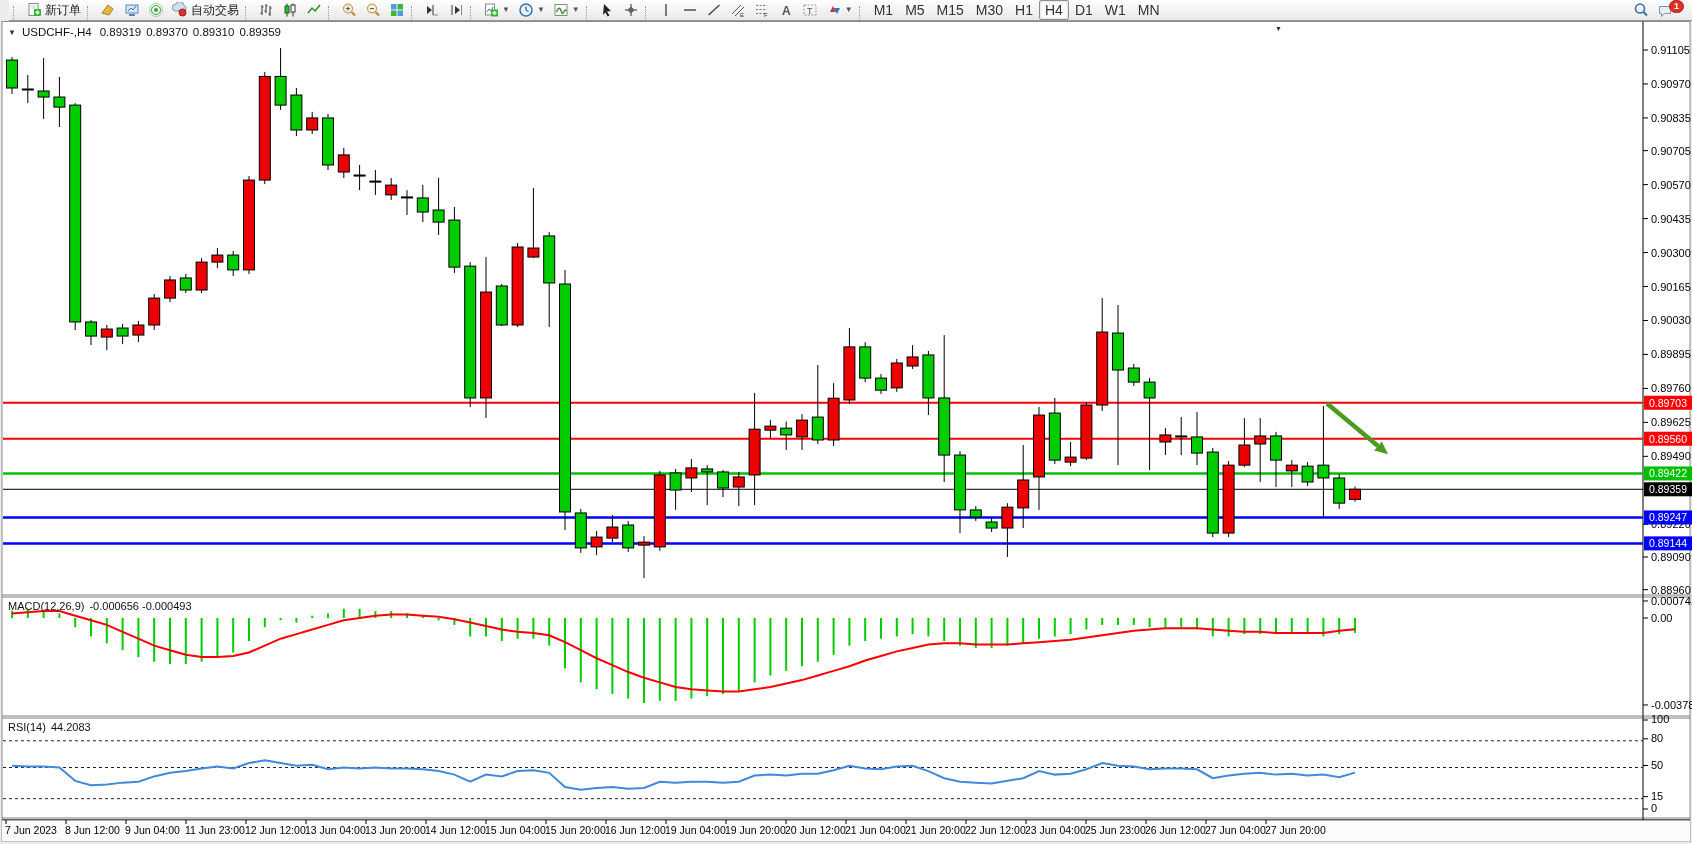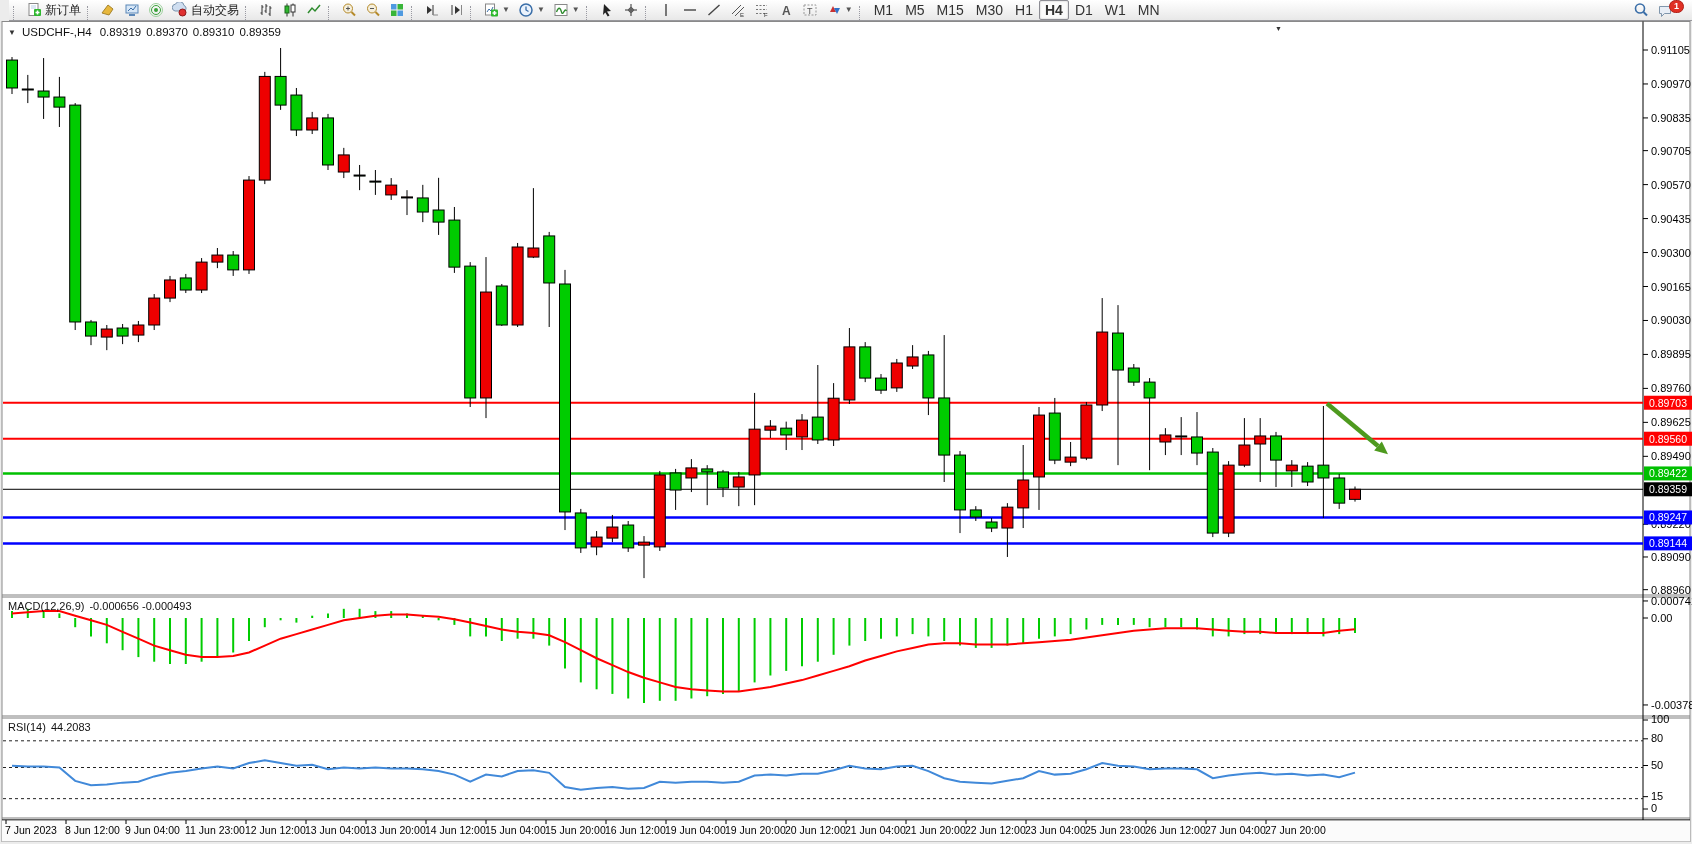--- a/index.html
+++ b/index.html
@@ -7,21 +7,21 @@
   
   #toolbar{position:absolute;left:9px;top:0;width:1692px;height:21px;background:linear-gradient(#ffffff,#e8e8e8);
     border-bottom:1px solid #98989c;display:flex;align-items:flex-end;box-sizing:border-box;padding-left:2px;}
   .tb-group{display:flex;align-items:center;height:20px;}
   .grip{width:4px;height:14px;border-left:1px dotted #9a9aa2;margin:0 4px 0 2px;}
   .tb-btn{display:inline-flex;align-items:center;gap:3px;height:18px;padding:0 3px;border:1px solid transparent;
     border-radius:2px;font-size:12px;color:#222;cursor:default;background:transparent;}
   .tb-btn svg{display:block;}
   .caret{font-size:8px;color:#555;line-height:1;}
   .tf-btn{font-size:14px;color:#333;padding:1px 5px;border:1px solid transparent;border-radius:2px;}
-  .tf-btn.active{background:#fbfbfb;border:1px solid #8d8d94;box-shadow:inset 0 0 2px #bbb;font-weight:bold;}
+  .tf-btn.active{background:#fbfbfb;border:1px solid #8d8d94;box-shadow:inset 0 0 2px #bbb;}
   .tb-right{margin-left:auto;display:flex;align-items:center;margin-right:6px;}
   .badge{position:relative;top:-4px;left:-7px;background:#e03024;color:#fff;font-size:9px;font-weight:bold;
     border-radius:7px;padding:0 4px;line-height:11px;border:1px solid #b02018;}
   
   #chartsvg{position:absolute;left:0;top:21px;}
   text{font-family:"Liberation Sans",sans-serif;}
 </style>
 </head>
 <body>
 <div id="app">

